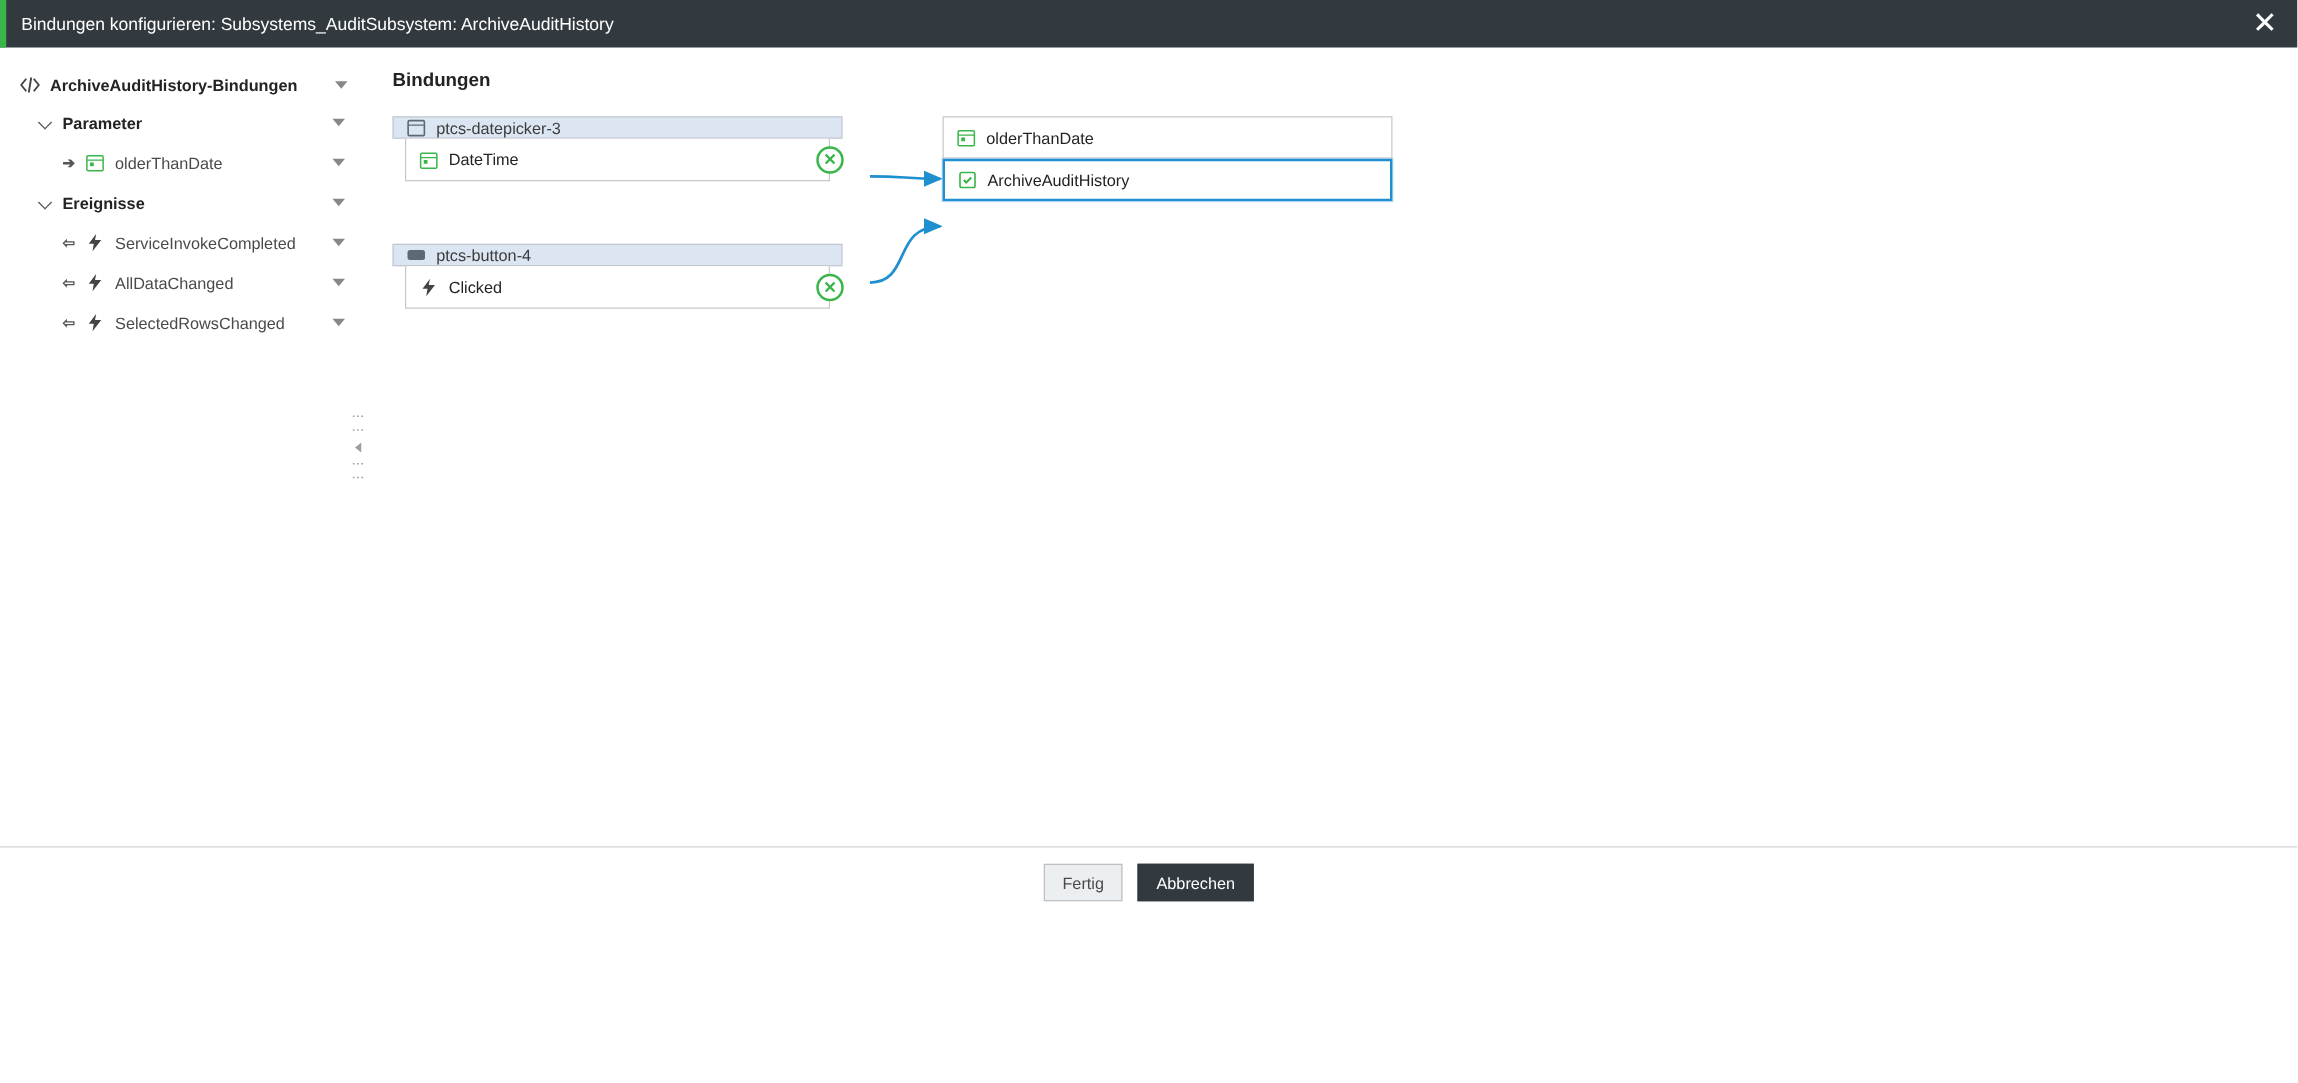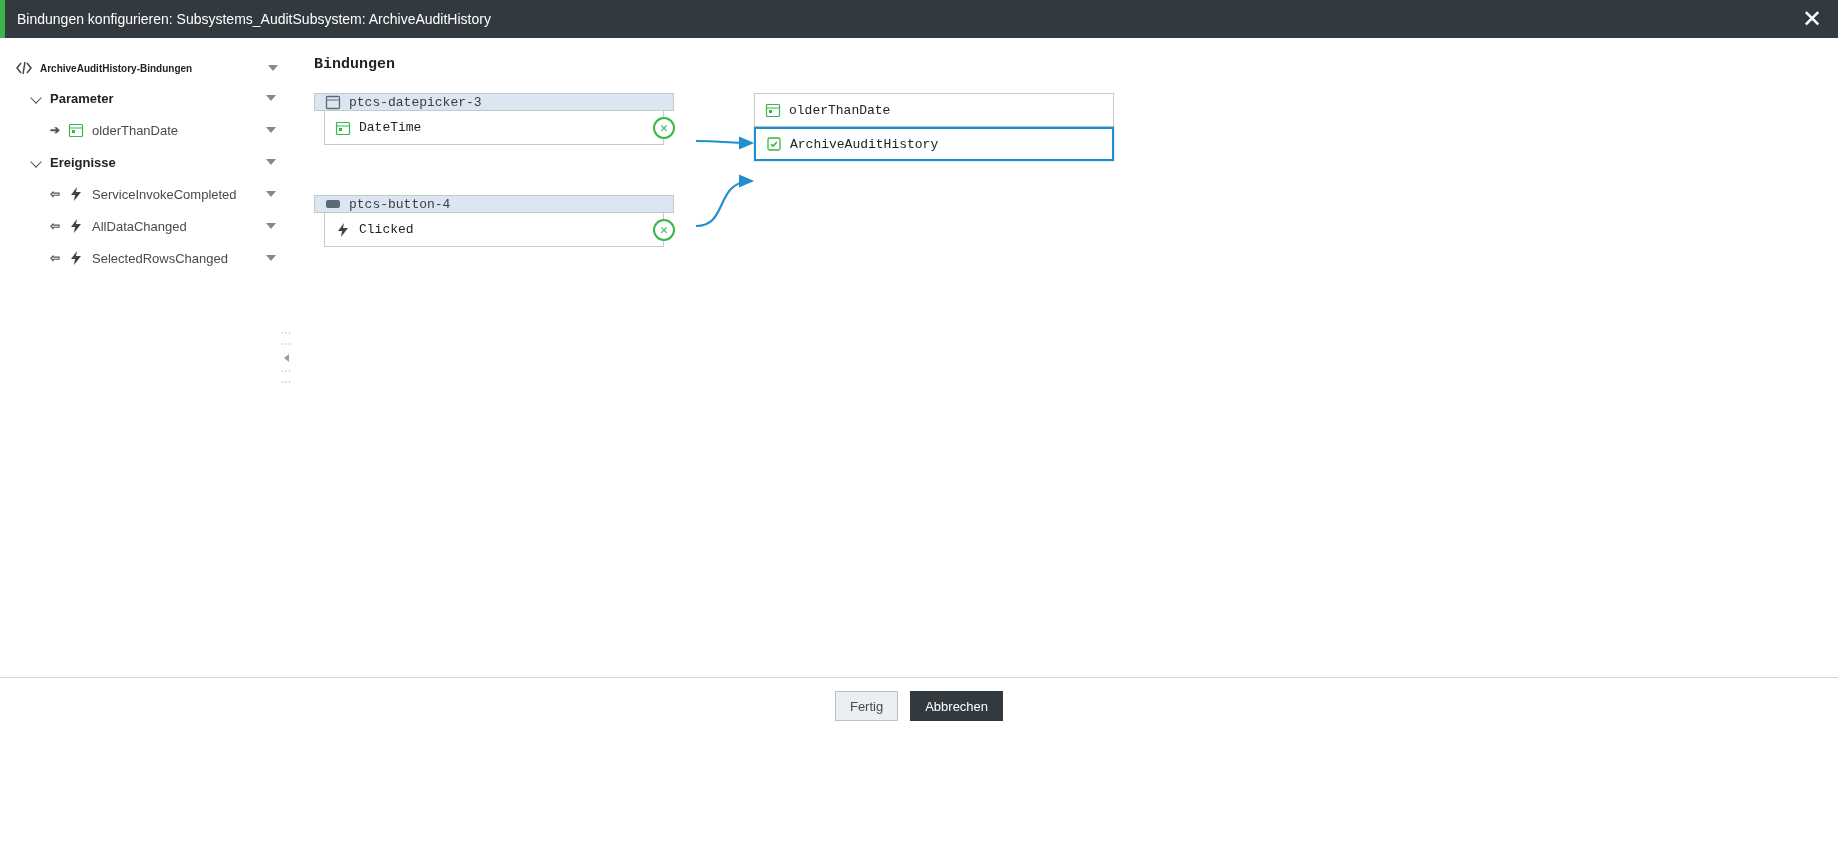--- a/index.html
+++ b/index.html
@@ -71,21 +71,21 @@
   .caret-down {
     width: 0; height: 0;
     border-left: 5px solid transparent;
     border-right: 5px solid transparent;
     border-top: 6px solid #888;
     flex: 0 0 auto;
   }
 
   .tree-root {
     display: flex; align-items: center; gap: 8px;
-    font-weight: 600; font-size: 10px;
+    font-weight: 600; font-size: 13px;
     height: 28px;
     padding: 0 2px;
     cursor: pointer;
   }
   .tree-root .label { flex: 1; }
 
   .tree-group {
     display: flex; align-items: center; gap: 8px;
     height: 32px;
     padding: 0 4px 0 18px;
@@ -116,21 +116,20 @@
 
   
   .ico { width: 16px; height: 16px; flex: 0 0 auto; display: inline-flex; align-items: center; justify-content: center; }
   .ico svg { width: 16px; height: 16px; }
 
   
   .canvas {
     flex: 1;
     padding: 18px 24px;
     position: relative;
-    font-family: Liberation Mono, monospace;
   }
   .canvas h2 { font-size: 15px; font-weight: 700; margin-bottom: 20px; }
 
   .stage { position: relative; height: 260px; }
 
   .card { position: absolute; width: 360px; }
   .card .head {
     height: 18px;
     background: #dbe6f2;
     border: 1px solid #c4c9ce;

